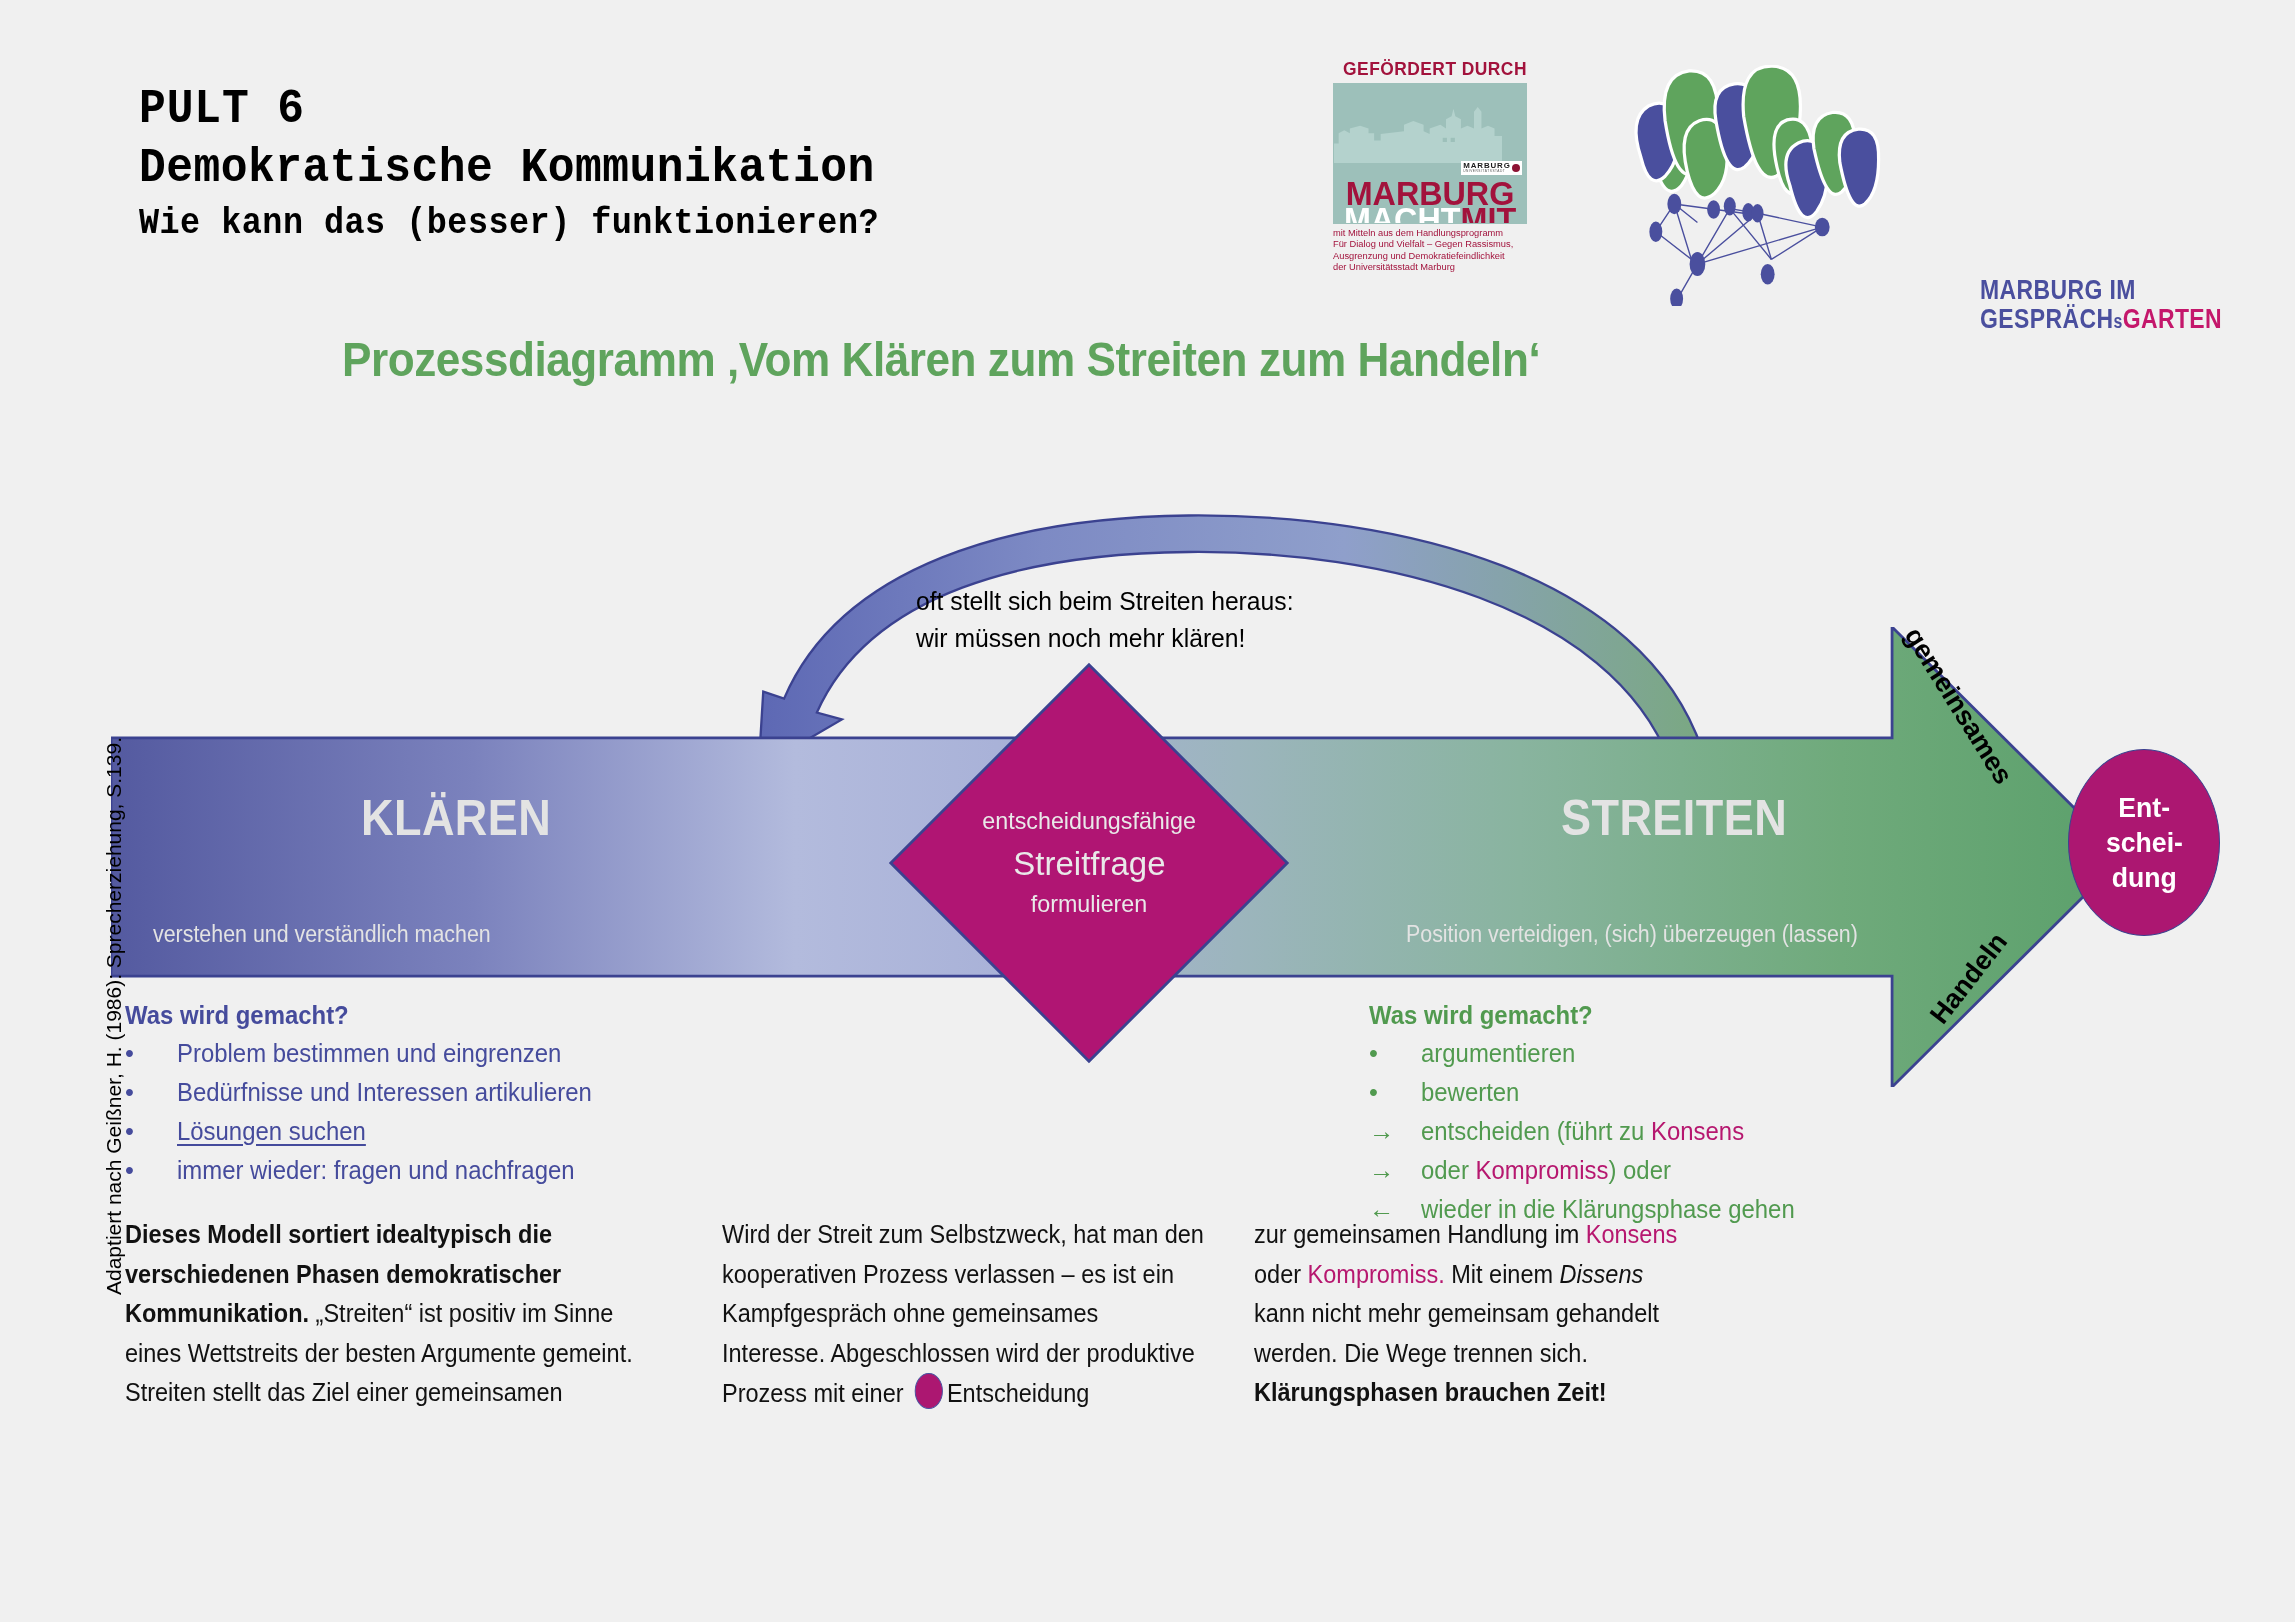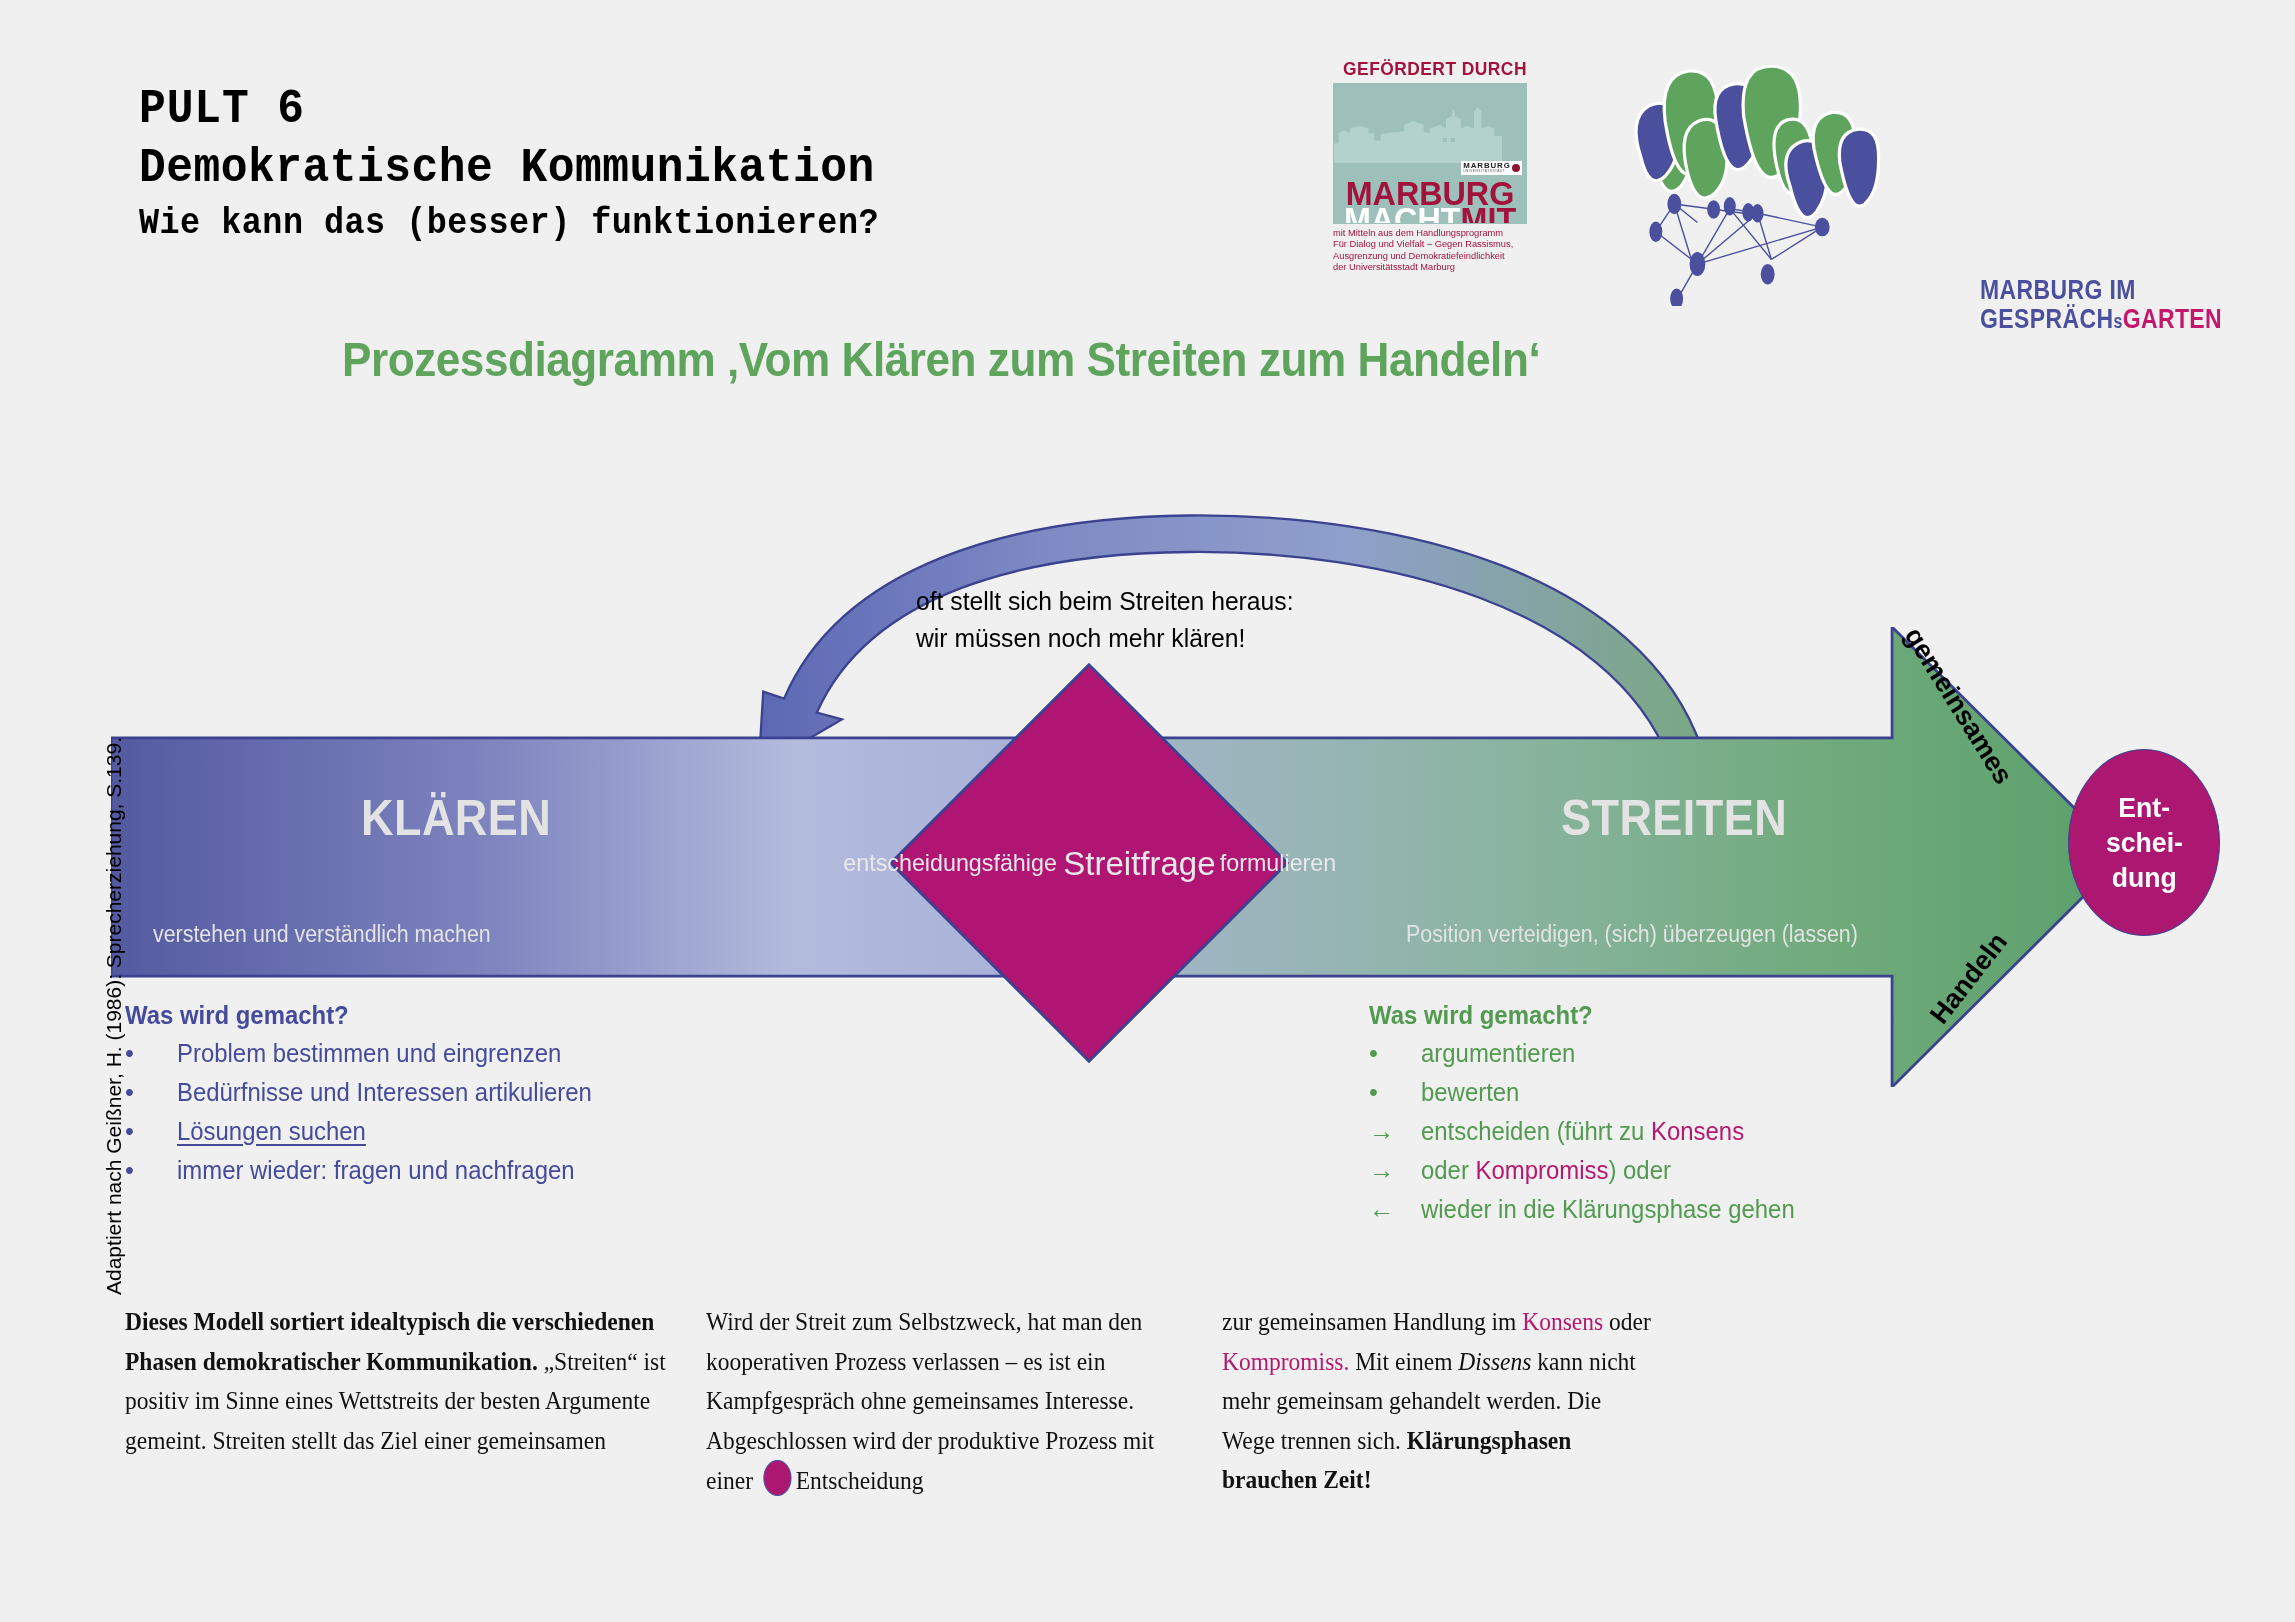--- a/index.html
+++ b/index.html
@@ -74,21 +74,21 @@
               letter-spacing:0.5px;transform:scaleX(.90);transform-origin:left;}
   .streiten-s{position:absolute;left:1406px;top:921px;font-size:23px;color:#e3e3e3;
               transform:scaleX(.93);transform-origin:left;white-space:nowrap;}
   .gem{position:absolute;left:1924px;top:622px;font-size:27px;font-weight:bold;color:#000;
        transform:rotate(58deg);transform-origin:left top;white-space:nowrap;}
   .han{position:absolute;left:1924px;top:1011px;font-size:27px;font-weight:bold;color:#000;
        transform:rotate(-52deg);transform-origin:left top;white-space:nowrap;}
 
   
   .diamond{position:absolute;left:888px;top:662px;width:402px;height:402px;}
-  .diamond .dtxt{position:absolute;left:0;right:0;top:0;bottom:0;display:flex;flex-direction:row;
+  .diamond .dtxt{position:absolute;left:0;right:0;top:0;bottom:0;display:flex;flex-direction:column;
                  align-items:center;justify-content:center;color:#e9e9e9;}
   .diamond .d1{font-size:24px;line-height:1.45;transform:scaleX(.97);}
   .diamond .d2{font-size:34px;line-height:1.42;transform:scaleX(.97);}
   .diamond .d3{font-size:24px;line-height:1.45;transform:scaleX(.97);}
 
   
   .entsch{position:absolute;left:2068px;top:749px;width:150px;height:185px;border-radius:50%;
           background:#ac1771;border:1.9px solid #3b4290;
           display:flex;flex-direction:column;align-items:center;justify-content:center;}
   .entsch span{display:block;color:#fff;font-size:28px;font-weight:bold;line-height:1.26;text-align:center;transform:scaleX(.95);}
@@ -97,21 +97,21 @@
   .bl-left{position:absolute;left:125px;top:997px;width:694px;color:#454b9c;}
   .bl-right{position:absolute;left:1369px;top:997px;width:578px;color:#519a4f;}
   .bl-h{font-size:26px;font-weight:bold;line-height:1.42;transform:scaleX(.92);transform-origin:left;white-space:nowrap;}
   .bl-row{display:flex;align-items:baseline;font-size:26px;line-height:1.50;}
   .bl-row .mk{width:52px;flex:0 0 52px;font-size:25.4px;}
   .bl-row .tx{transform:scaleX(.92);transform-origin:left;white-space:nowrap;}
   .bl-row .tx.u{text-decoration:underline;text-underline-offset:4.2px;}
   .pk{color:#b6176f;}
 
   
-  .cols{position:absolute;left:125px;top:1302px;width:2073px;display:flex;gap:0;font-family:Liberation Serif, serif;}
+  .cols{position:absolute;left:125px;top:1215px;width:2073px;display:flex;gap:16px;}
   .col{font-size:25px;line-height:1.58;color:#111;}
   .col b{font-weight:bold;}
   .col i{font-style:italic;}
   .col .tx{transform:scaleX(.94);transform-origin:left;display:block;}
   .c1{width:581px;}
   .c2{width:514px;}
   .c3{width:516px;}
   .c4{width:463px;}
   .inlell{display:inline-block;width:28px;height:34px;border-radius:50%;background:#ac1771;
           border:1.4px solid #4a51a0;vertical-align:-7.4px;margin:0 4.6px;}

